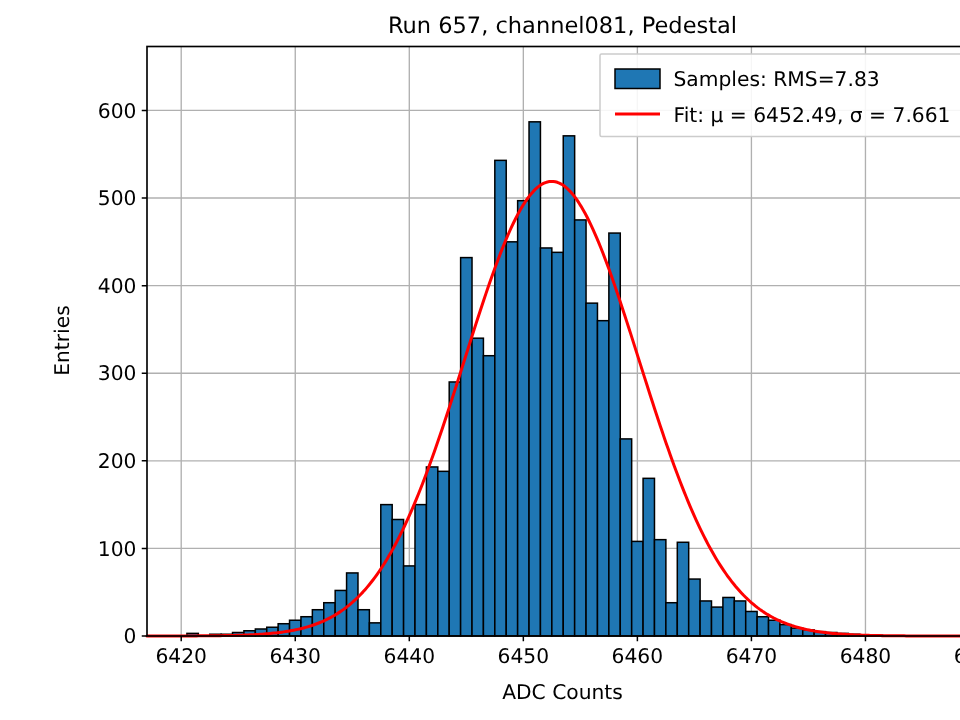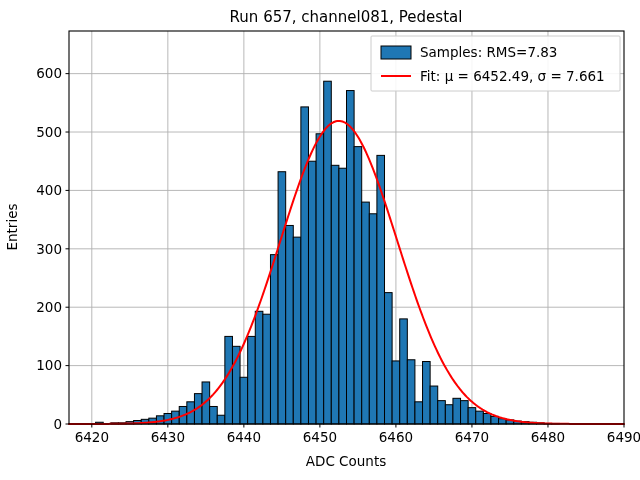--- a/index.html
+++ b/index.html
@@ -1,21 +1,21 @@
 <!DOCTYPE html>
 <html><head>
 <meta charset="utf-8">
 <style>
   html,body{margin:0;padding:0;}
   body{
     width:640px;height:480px;background:#ffffff;
     font-family:"DejaVu Sans","Liberation Sans",sans-serif;
     overflow:hidden;position:relative;
   }
-  #figure{position:absolute;left:0;top:0;width:540px;height:480px;}
+  #figure{position:absolute;left:0;top:0;width:540px;height:480px;padding-left:29px;}
   svg{display:block;}
   .axis-line{stroke:#000000;stroke-width:1.1;fill:none;}
   .gridline{stroke:#b0b0b0;stroke-width:0.9;}
   .tick{stroke:#000000;stroke-width:1.0;}
   .ticklabel{font-size:13.5px;fill:#000000;font-family:"DejaVu Sans","Liberation Sans",sans-serif;}
   .axlabel{font-size:13.5px;fill:#000000;font-family:"DejaVu Sans","Liberation Sans",sans-serif;}
   .title{font-size:15px;fill:#000000;font-family:"DejaVu Sans","Liberation Sans",sans-serif;}
   .bar{stroke:#000000;stroke-width:1.0;}
   .fitline{fill:none;stroke:#ff0000;stroke-width:2.0;stroke-linejoin:round;stroke-linecap:round;}
   .legendbox{fill:#ffffff;fill-opacity:0.88;stroke:#cccccc;stroke-width:1.0;}

